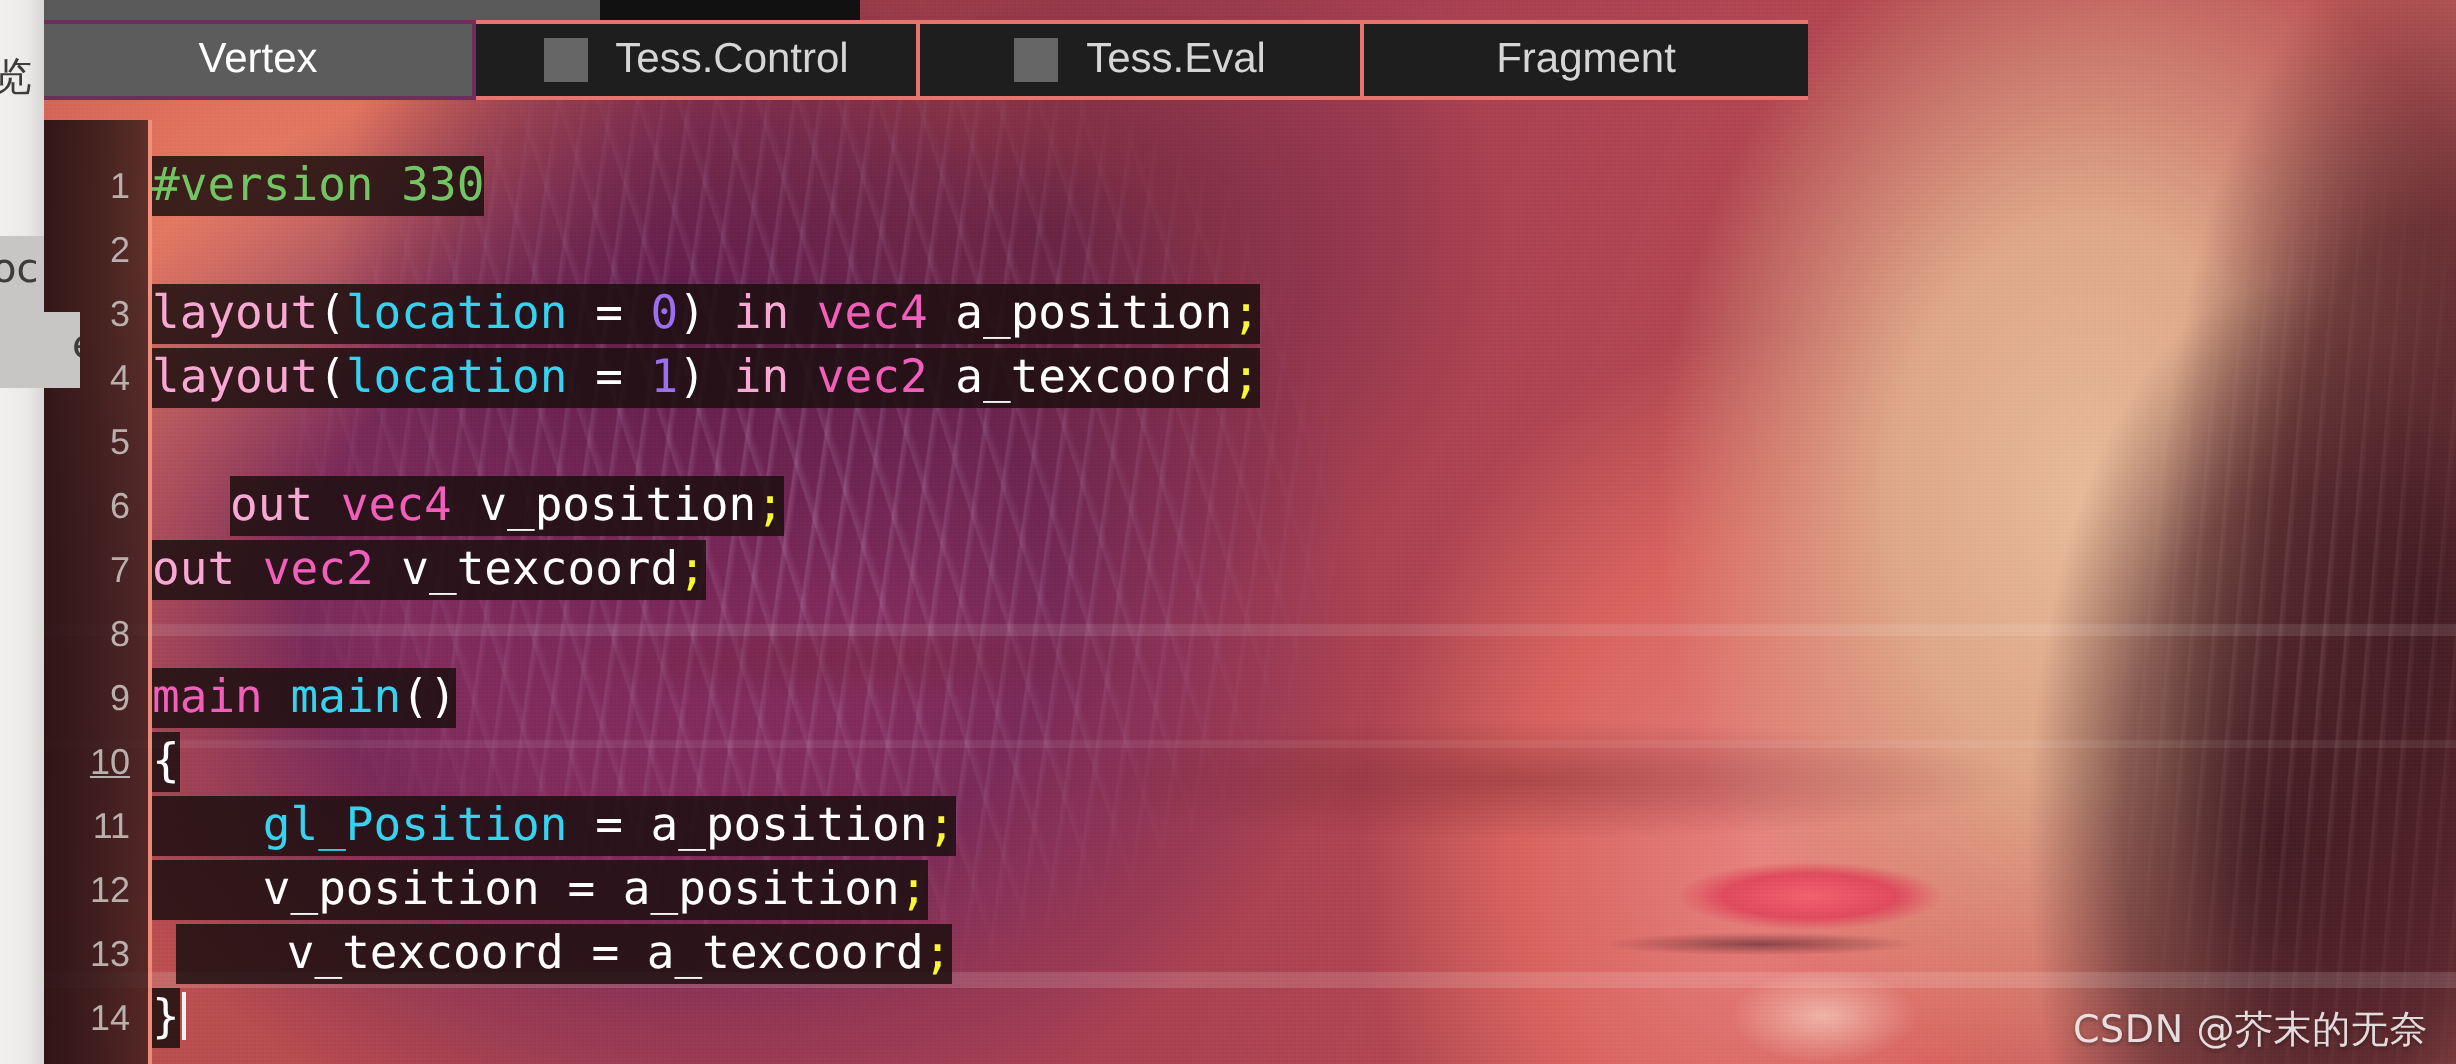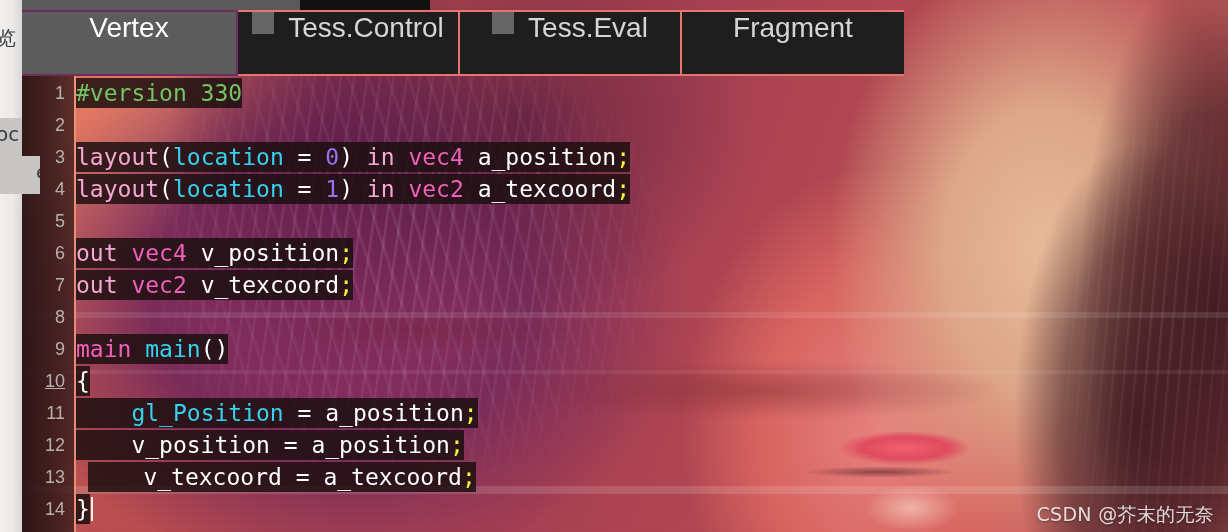--- a/index.html
+++ b/index.html
@@ -87,23 +87,23 @@
   .rail-cell span { display:inline-block; margin-left:-4px; padding-top:6px; }
 
   
   .above-strip { position:absolute; left:22px; top:0; width:1206px; height:10px; z-index:4; }
   .above-strip .seg-a { position:absolute; left:0; top:0; width:278px; height:10px; background:#5a5a5a; }
   .above-strip .seg-b { position:absolute; left:278px; top:0; width:130px; height:10px; background:#111; }
 
   
   .tabbar { position:absolute; left:22px; top:10px; width:1206px; height:50px; z-index:5;
             display:flex; align-items:stretch; }
-  .tab { position:relative; display:flex; justify-content:center;
-         gap:14px; height:66px; background:#1e1e1e; color:#d6d6d6;
-         font-family:"Liberation Sans", sans-serif; font-size:28px;
+  .tab { position:relative; display:flex; align-items:center; justify-content:center;
+         gap:14px; height:40px; background:#1e1e1e; color:#d6d6d6;
+         font-family:"Liberation Sans", sans-serif; font-size:21px;
          border-top:2px solid #e8746e; border-bottom:2px solid #e8746e;
          border-right:2px solid #e8746e; flex:none; user-select:none; }
   .tab.active { background:#5c5c5c; color:#ffffff;
                 border-top-color:#6d2e5e; border-bottom-color:#6d2e5e; border-right-color:#6d2e5e; }
   .tab .chk { width:22px; height:22px; background:#666666; flex:none; display:block; }
   .tab .lbl { white-space:nowrap; }
   .tab.t-vertex  { width:216px; }
   .tab.t-tessc   { width:222px; }
   .tab.t-tesse   { width:222px; }
   .tab.t-geom    { width:222px; }
@@ -214,21 +214,21 @@
         <div class="gl" style="top: 401px;">13</div>
         <div class="gl" style="top: 433px;">14</div>
       </div>
     <div class="sep"></div>
     <div class="code" id="code">
         <div class="ln" style="top: 17px;"><span class="hl"><span class="c-pre">#version 330</span></span></div>
         <div class="ln" style="top: 49px;"></div>
         <div class="ln" style="top: 81px;"><span class="hl"><span class="c-kw">layout</span><span class="c-punct">(</span><span class="c-attr">location</span><span class="c-punct"> = </span><span class="c-num">0</span><span class="c-punct">) </span><span class="c-kw">in</span><span class="c-punct"> </span><span class="c-type">vec4</span><span class="c-ident"> a_position</span><span class="c-semi">;</span></span></div>
         <div class="ln" style="top: 113px;"><span class="hl"><span class="c-kw">layout</span><span class="c-punct">(</span><span class="c-attr">location</span><span class="c-punct"> = </span><span class="c-num">1</span><span class="c-punct">) </span><span class="c-kw">in</span><span class="c-punct"> </span><span class="c-type">vec2</span><span class="c-ident"> a_texcoord</span><span class="c-semi">;</span></span></div>
         <div class="ln" style="top: 145px;"></div>
-        <div class="ln" style="top: 177px;"><span class="hl"><span class="c-kw">out</span><span class="c-punct"> </span><span class="c-type">vec4</span><span class="c-ident"> v_position</span><span class="c-semi">;</span></span></div>
+        <div class="ln" style="top: 177px; margin-left: 39px;"><span class="hl"><span class="c-kw">out</span><span class="c-punct"> </span><span class="c-type">vec4</span><span class="c-ident"> v_position</span><span class="c-semi">;</span></span></div>
         <div class="ln" style="top: 209px;"><span class="hl"><span class="c-kw">out</span><span class="c-punct"> </span><span class="c-type">vec2</span><span class="c-ident"> v_texcoord</span><span class="c-semi">;</span></span></div>
         <div class="ln" style="top: 241px;"></div>
         <div class="ln" style="top: 273px;"><span class="hl"><span class="c-type">main</span><span class="c-punct"> </span><span class="c-func">main</span><span class="c-punct">()</span></span></div>
         <div class="ln" style="top: 305px;"><span class="hl"><span class="c-punct">{</span></span></div>
         <div class="ln" style="top: 337px;"><span class="hl"><span class="c-punct">    </span><span class="c-func">gl_Position</span><span class="c-ident"> = a_position</span><span class="c-semi">;</span></span></div>
         <div class="ln" style="top: 369px;"><span class="hl"><span class="c-ident">    v_position = a_position</span><span class="c-semi">;</span></span></div>
         <div class="ln" style="top: 401px; margin-left: 12px;"><span class="hl"><span class="c-ident">    v_texcoord = a_texcoord</span><span class="c-semi">;</span></span></div>
         <div class="ln" style="top: 433px;"><span class="hl"><span class="c-punct">}</span></span><span class="caret"></span></div>
       </div>
   </div>

